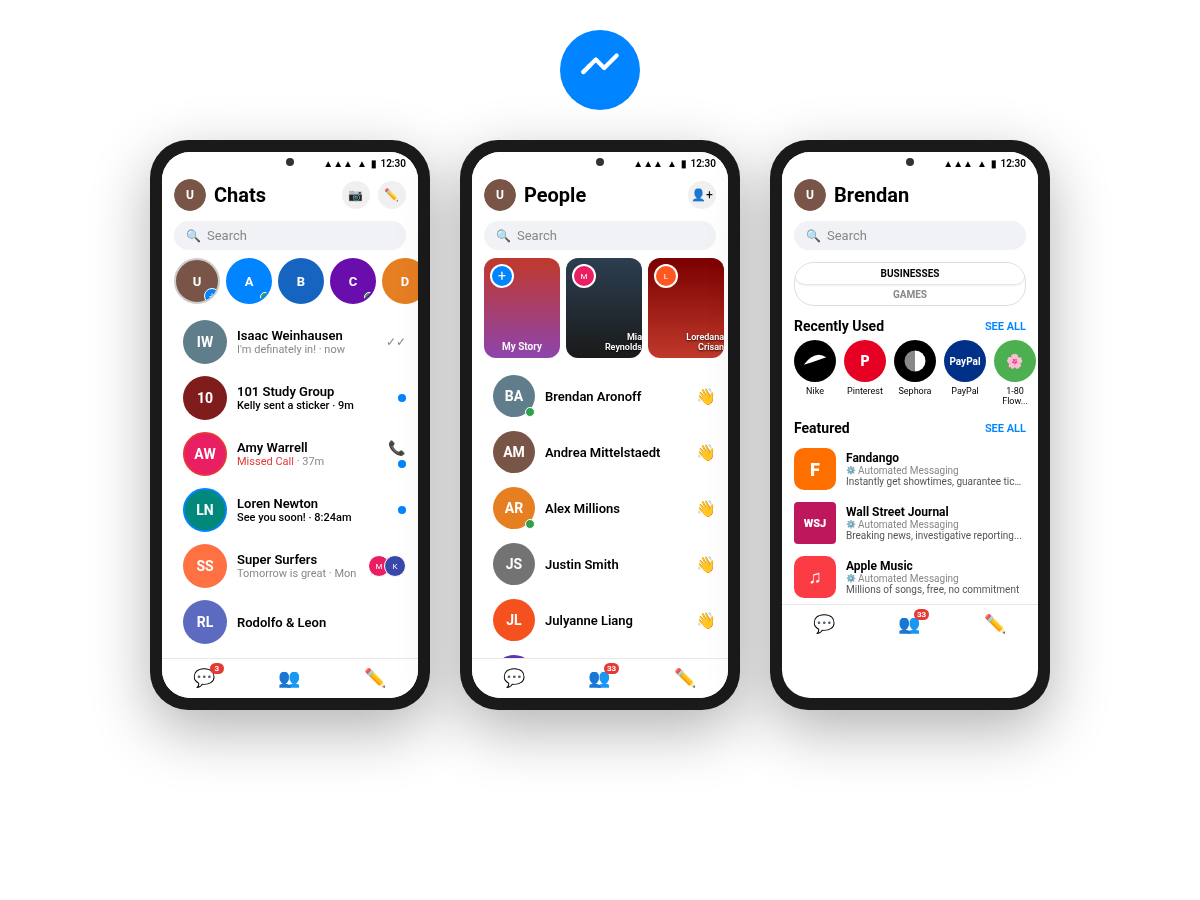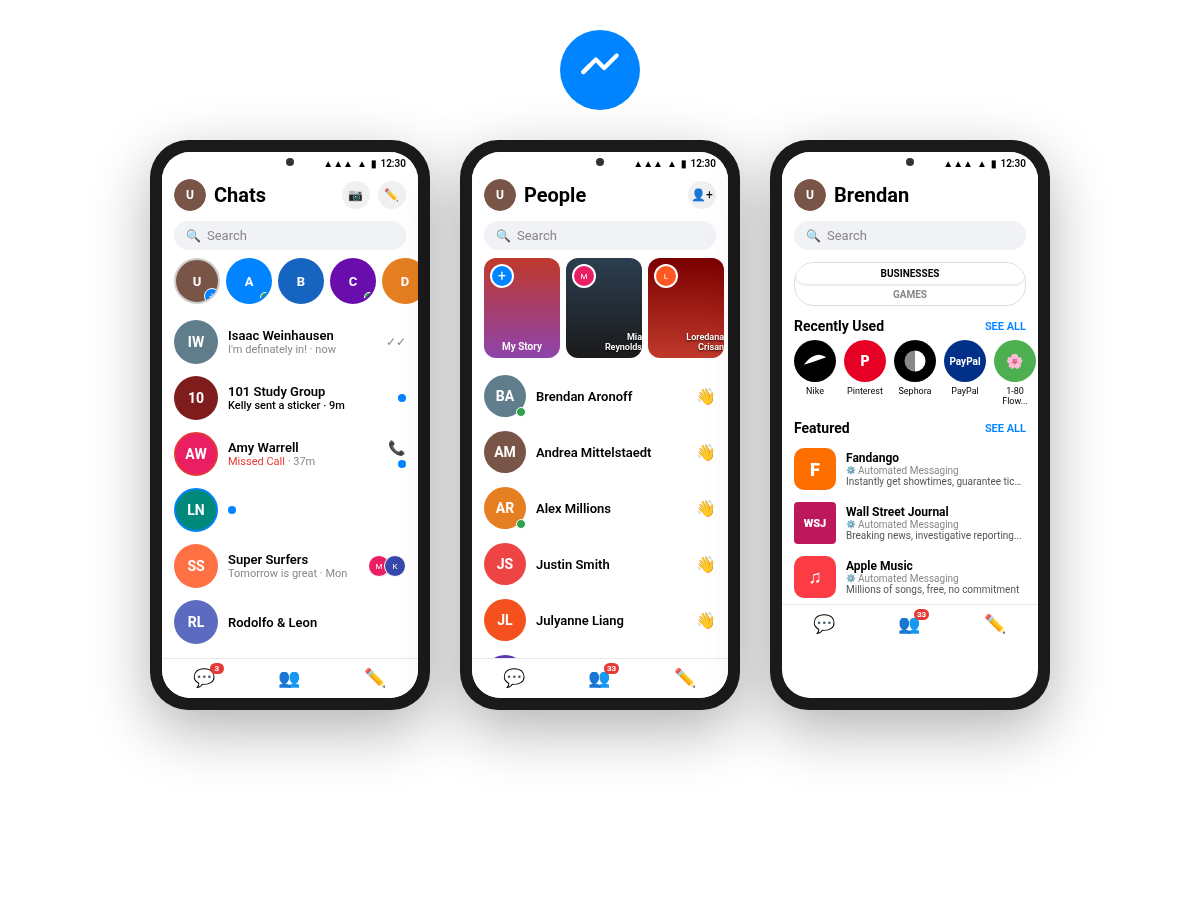--- a/index.html
+++ b/index.html
@@ -194,20 +194,21 @@
       height: 10px;
       background: #31A24C;
       border-radius: 50%;
       border: 1.5px solid white;
     }
 
     
     .chat-list {
       flex: 1;
       overflow: hidden;
+      padding-left: 9px;
     }
     .chat-item {
       display: flex;
       align-items: center;
       padding: 6px 12px;
       gap: 10px;
     }
     .chat-avatar {
       width: 44px;
       height: 44px;
@@ -622,20 +623,24 @@
           <div class="chat-meta">
             <span class="phone-icon">📞</span>
             <div class="blue-dot"></div>
           </div>
         </div>
 
         <div class="chat-item">
           <div class="chat-avatar">
             <div class="chat-avatar-img bg-teal" style="border:2px solid #0084FF;">LN</div>
           </div>
+          <div class="chat-info">
+            <div class="chat-name">Loren Newton</div>
+            <div class="chat-preview bold">See you soon! · 8:24am</div>
+          </div>
           <div class="chat-meta">
             <div class="blue-dot"></div>
           </div>
         </div>
 
         <div class="chat-item">
           <div class="chat-avatar">
             <div class="chat-avatar-img" style="background:#FF7043;">SS</div>
           </div>
           <div class="chat-info">
@@ -743,21 +748,21 @@
           <div class="people-avatar">
             <div class="people-avatar-img" style="background:#E67E22;">AR</div>
             <div class="online-dot"></div>
           </div>
           <span class="people-name">Alex Millions</span>
           <span class="wave-icon">👋</span>
         </div>
 
         <div class="people-item">
           <div class="people-avatar">
-            <div class="people-avatar-img" style="background:#ef4444;">JS</div>
+            <div class="people-avatar-img" style="background:#737373;">JS</div>
           </div>
           <span class="people-name">Justin Smith</span>
           <span class="wave-icon">👋</span>
         </div>
 
         <div class="people-item">
           <div class="people-avatar">
             <div class="people-avatar-img" style="background:#F4511E;">JL</div>
           </div>
           <span class="people-name">Julyanne Liang</span>

